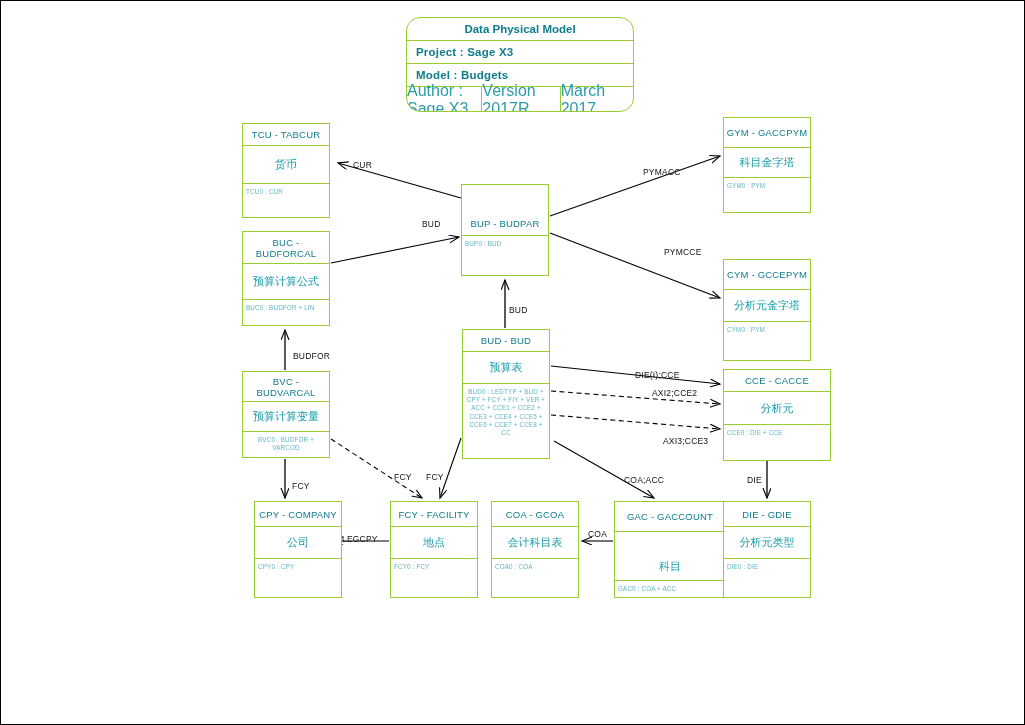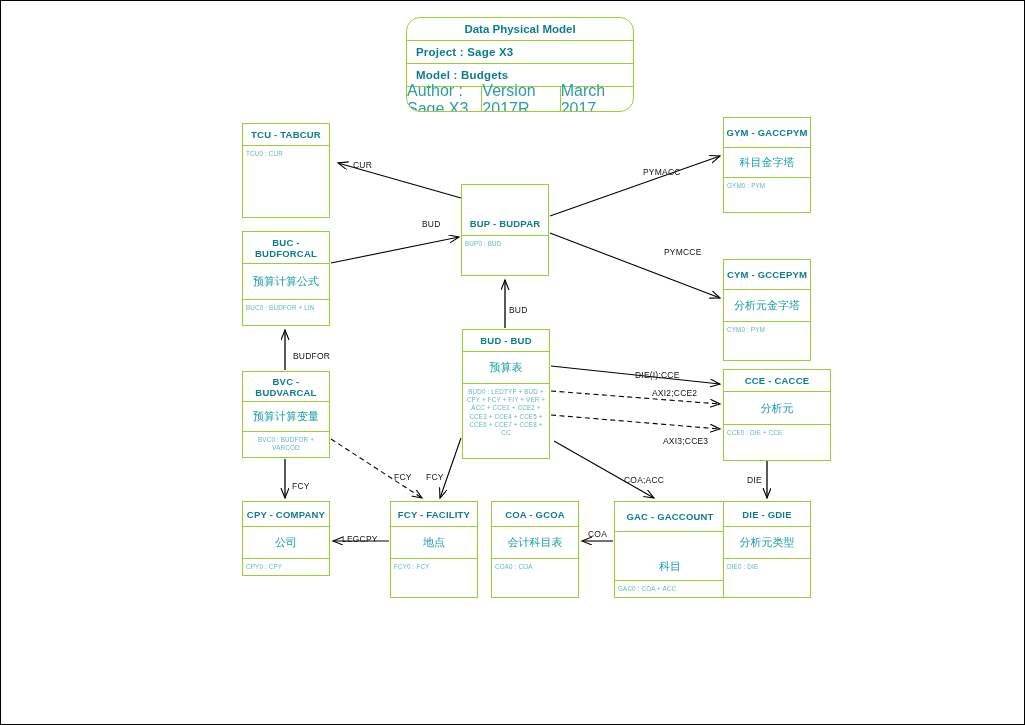--- a/index.html
+++ b/index.html
@@ -70,21 +70,21 @@
   .entity {
     position: absolute;
     width: 88px;
     background: #ffffff;
     border: 1.5px solid #9ACD32;
     z-index: 5;
   }
   .entity .e-title {
     border-bottom: 1.5px solid #9ACD32;
     color: #0E7C8C;
-    font-weight: bold;
+    font-weight: normal;
     font-size: 9.5px;
     text-align: center;
     padding: 4px 2px;
     line-height: 11px;
     letter-spacing: .2px;
   }
   .entity .e-label {
     border-bottom: 1.5px solid #9ACD32;
     color: #169BAA;
     font-size: 11px;
@@ -164,33 +164,34 @@
     <div class="hdr-foot">
       <div class="cell cell-author">Author : Sage X3</div>
       <div class="cell cell-version">Version 2017R</div>
       <div class="cell cell-date">March 2017</div>
     </div>
   </div>
 
   <div id="entity-host">
       <div class="entity" style="left: 241px; top: 122px; width: 88px; height: 95px;">
         <div class="e-title" style="height: 22px; display: flex; align-items: center; justify-content: center;">TCU - TABCUR</div>
+        <div class="e-label" style="height: 38px; display: flex; align-items: center; justify-content: center; padding: 0px 2px;">货币</div>
         <div class="e-key">TCU0 : CUR</div>
       </div>
       <div class="entity" style="left: 241px; top: 230px; width: 88px; height: 95px;">
         <div class="e-title" style="height: 32px; display: flex; align-items: center; justify-content: center;">BUC - BUDFORCAL</div>
         <div class="e-label" style="height: 36px; display: flex; align-items: center; justify-content: center; padding: 0px 2px;">预算计算公式</div>
         <div class="e-key">BUC0 : BUDFOR + LIN</div>
       </div>
       <div class="entity" style="left: 241px; top: 370px; width: 88px; height: 87px;">
         <div class="e-title" style="height: 30px; display: flex; align-items: center; justify-content: center;">BVC - BUDVARCAL</div>
         <div class="e-label" style="height: 30px; display: flex; align-items: center; justify-content: center; padding: 0px 2px;">预算计算变量</div>
         <div class="e-key center">BVC0 : BUDFOR + VARCOD</div>
       </div>
-      <div class="entity" style="left: 241px; top: 500px; width: 88px; height: 75px;">
+      <div class="entity" style="left: 253px; top: 500px; width: 88px; height: 97px;">
         <div class="e-title" style="height: 25px; display: flex; align-items: center; justify-content: center;">CPY - COMPANY</div>
         <div class="e-label" style="height: 32px; display: flex; align-items: center; justify-content: center; padding: 0px 2px;">公司</div>
         <div class="e-key">CPY0 : CPY</div>
       </div>
       <div class="entity" style="left: 460px; top: 183px; width: 88px; height: 92px;">
         <div class="e-title" style="height: 24px; display: flex; align-items: center; justify-content: center; margin-top: 27px;">BUP - BUDPAR</div>
         <div class="e-key">BUP0 : BUD</div>
       </div>
       <div class="entity" style="left: 461px; top: 328px; width: 88px; height: 130px;">
         <div class="e-title" style="height: 22px; display: flex; align-items: center; justify-content: center;">BUD - BUD</div>

